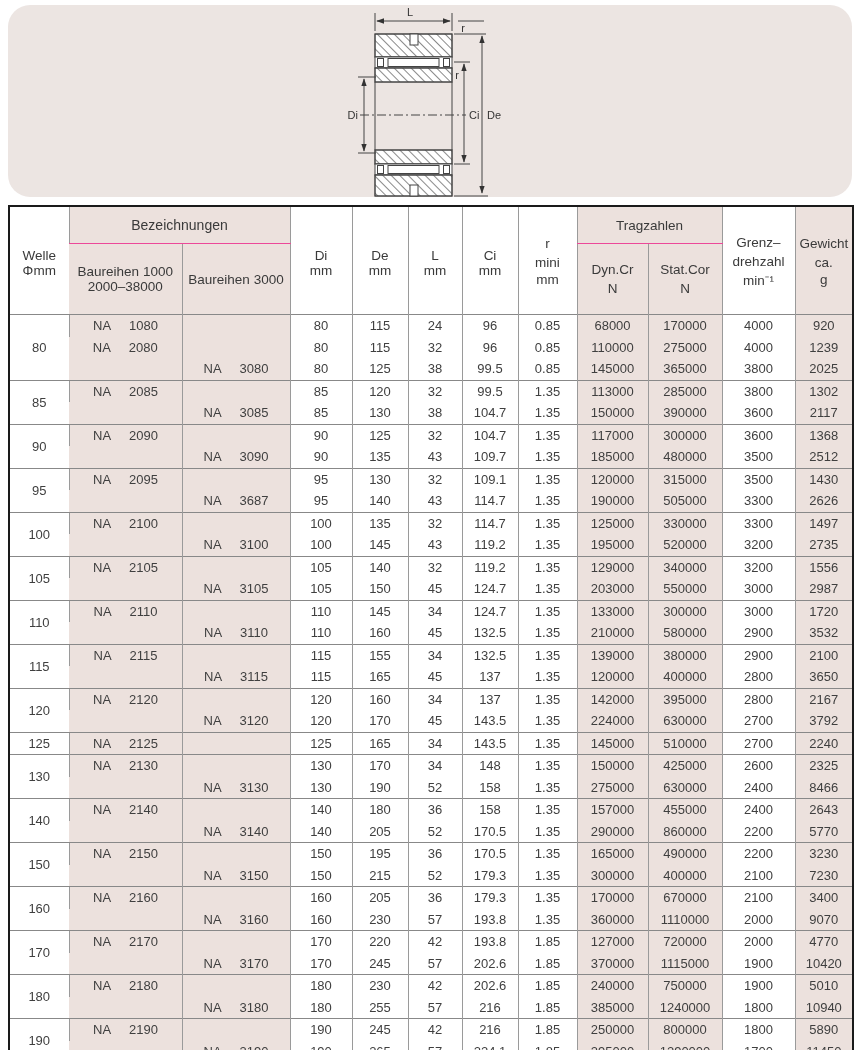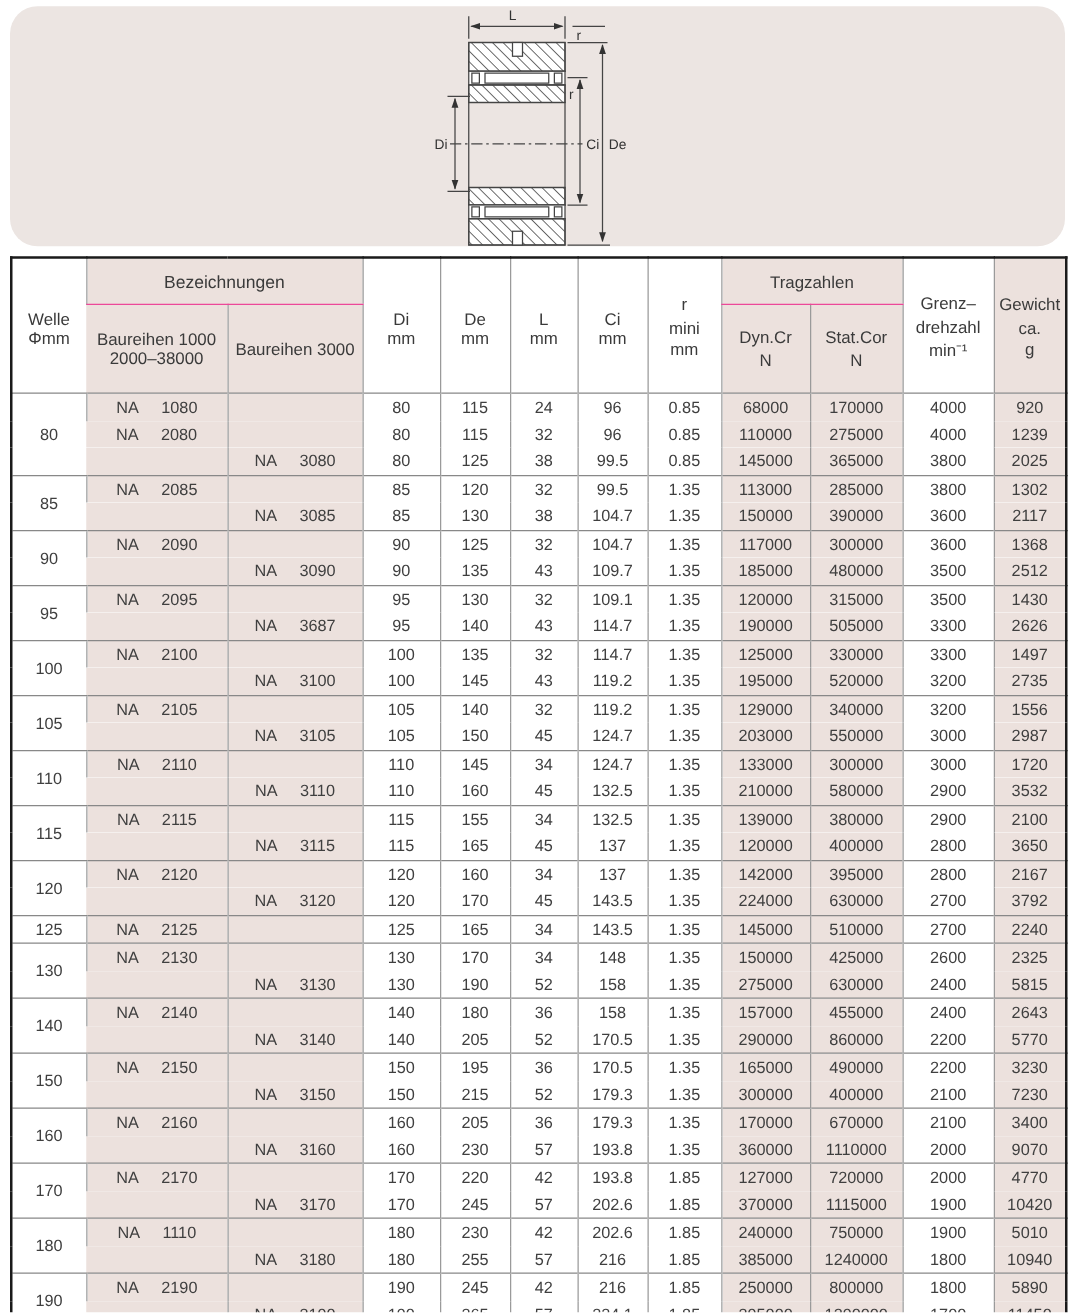--- a/index.html
+++ b/index.html
@@ -499,21 +499,21 @@
           <td class="c-na pink"></td>
           <td class="c-na pink">NA 3130</td>
           <td>130</td>
           <td>190</td>
           <td>52</td>
           <td>158</td>
           <td>1.35</td>
           <td class="pink">275000</td>
           <td class="pink">630000</td>
           <td>2400</td>
-          <td class="pink">5815</td>
+          <td class="pink">8466</td>
         </tr>
         <tr class="group-first">
           <td class="c-welle" rowspan="2">140</td>
           <td class="c-na pink">NA 2140</td>
           <td class="c-na pink"></td>
           <td>140</td>
           <td>180</td>
           <td>36</td>
           <td>158</td>
           <td>1.35</td>
@@ -611,21 +611,21 @@
           <td>57</td>
           <td>202.6</td>
           <td>1.85</td>
           <td class="pink">370000</td>
           <td class="pink">1115000</td>
           <td>1900</td>
           <td class="pink">10420</td>
         </tr>
         <tr class="group-first">
           <td class="c-welle" rowspan="2">180</td>
-          <td class="c-na pink">NA 1110</td>
+          <td class="c-na pink">NA 2180</td>
           <td class="c-na pink"></td>
           <td>180</td>
           <td>230</td>
           <td>42</td>
           <td>202.6</td>
           <td>1.85</td>
           <td class="pink">240000</td>
           <td class="pink">750000</td>
           <td>1900</td>
           <td class="pink">5010</td>

